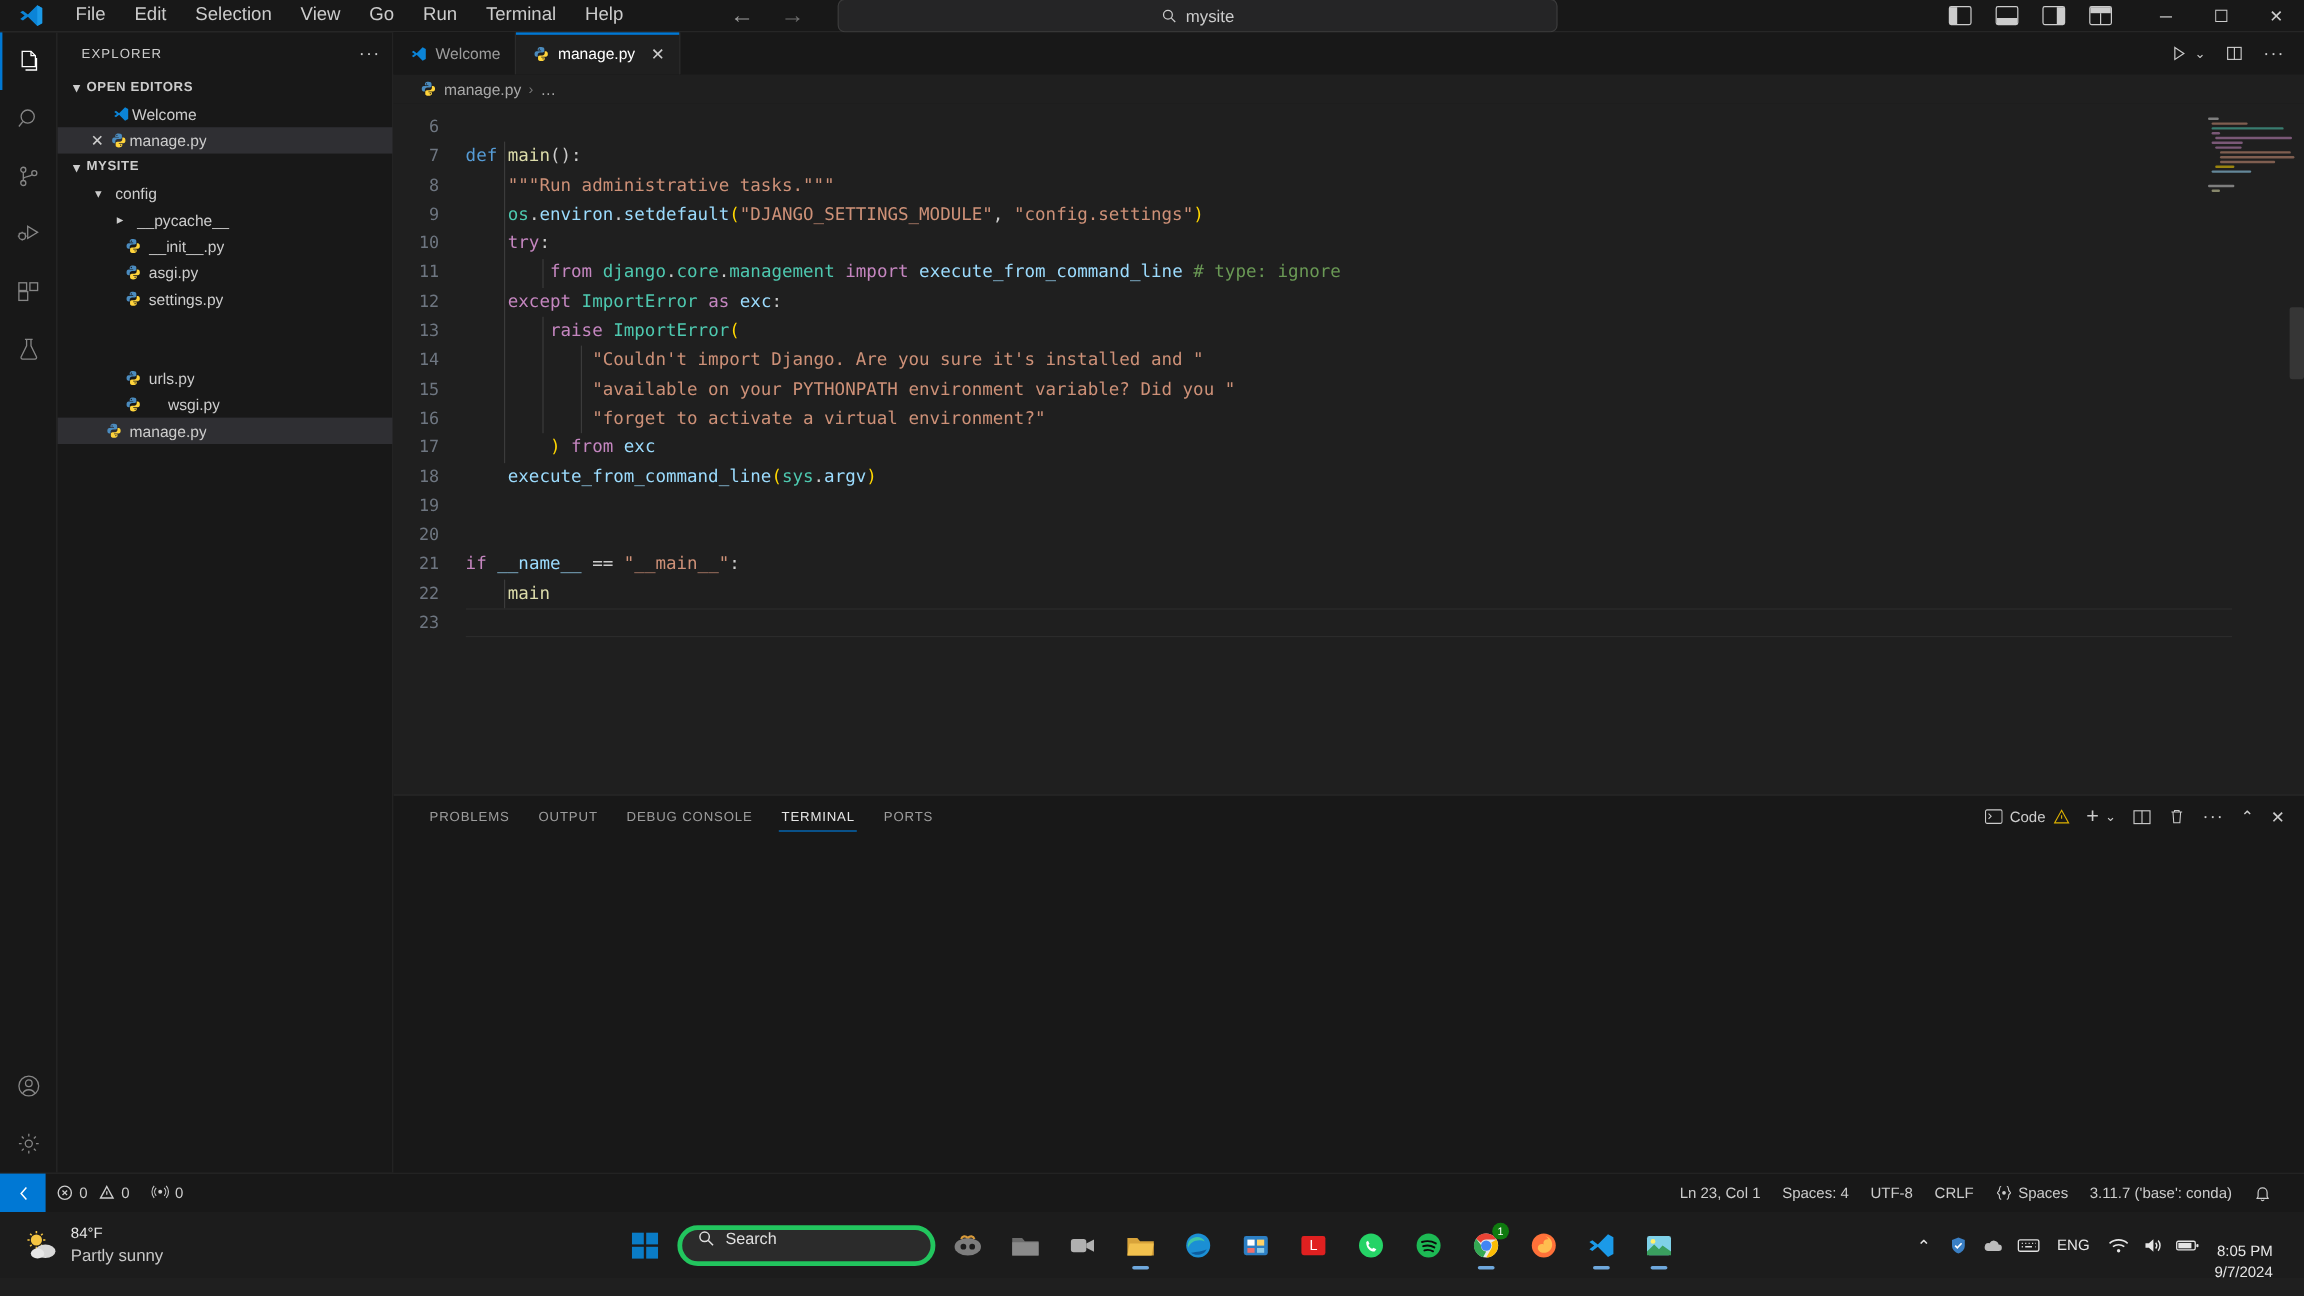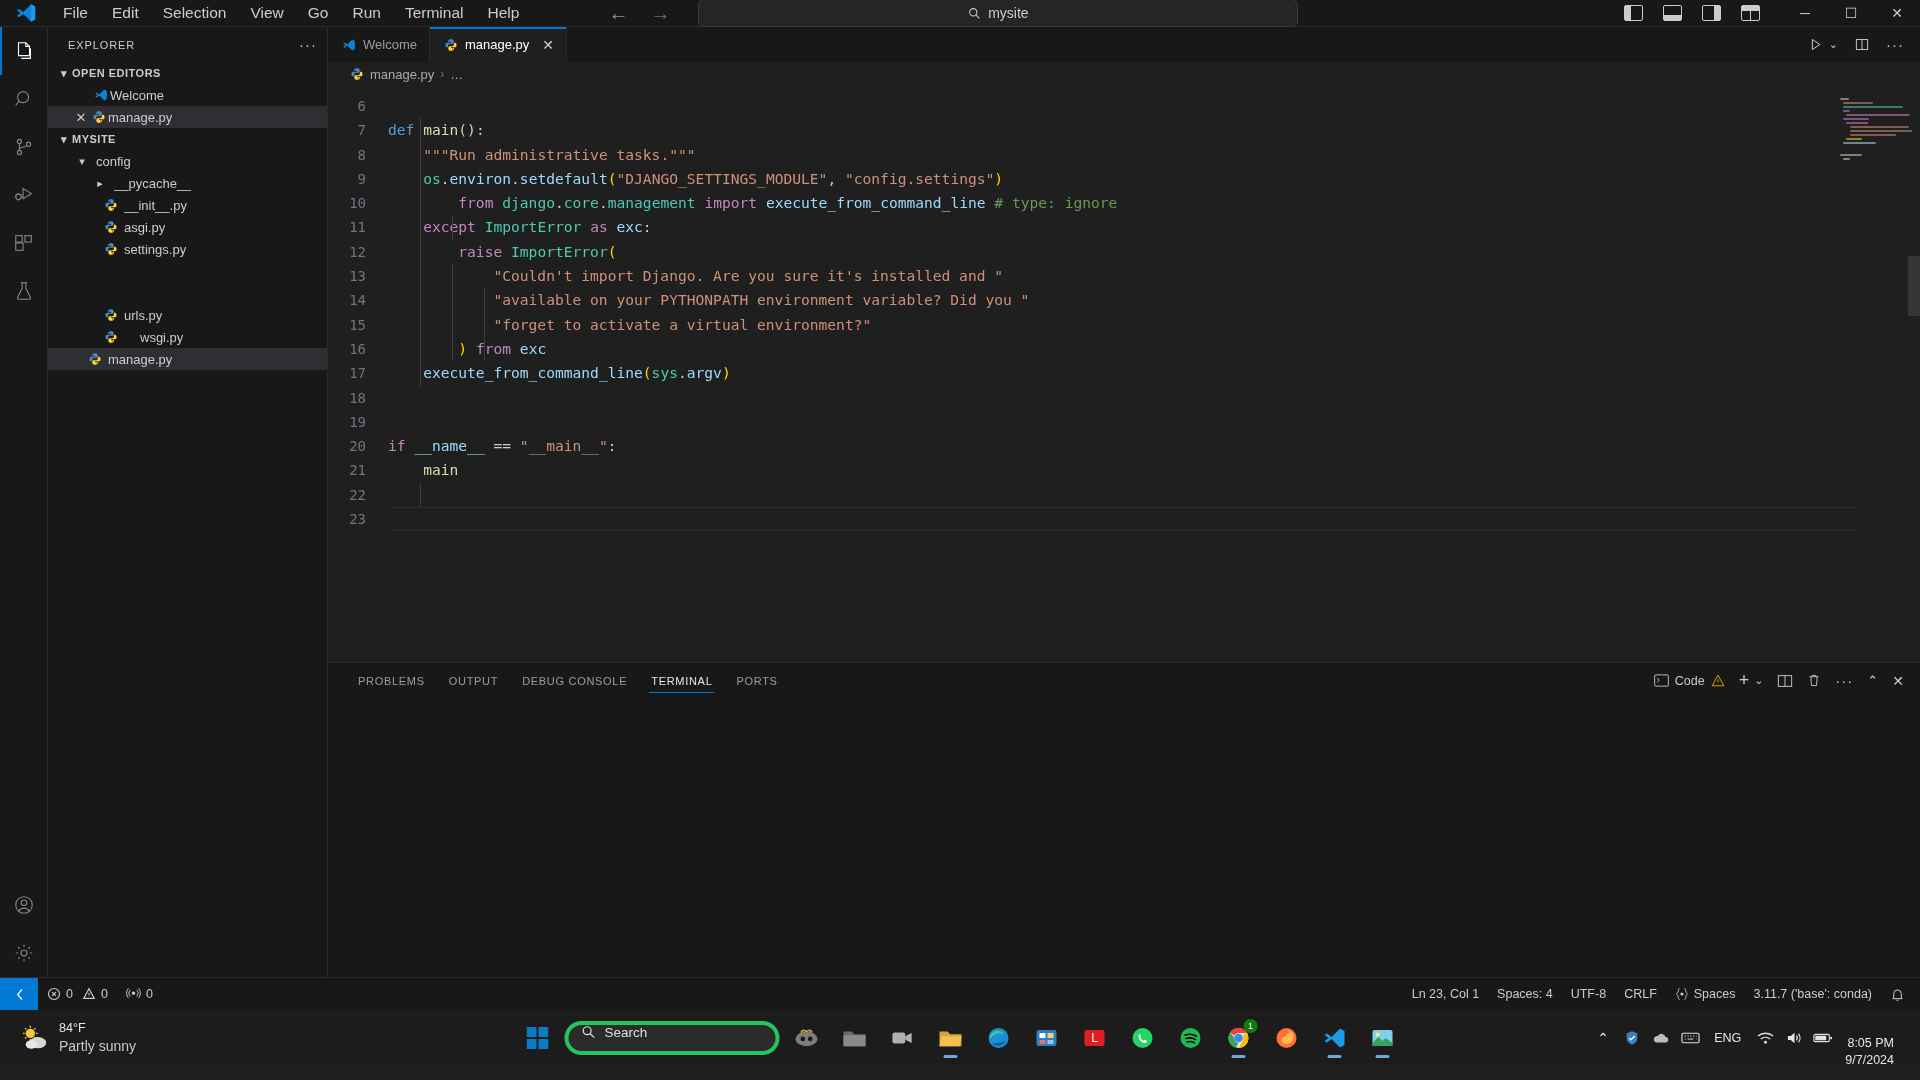--- a/index.html
+++ b/index.html
@@ -101,21 +101,21 @@
   .terminal { flex:1; padding:12px 0 0 18px; font-family:"DejaVu Sans Mono", monospace; font-size:14.6px; }
   .tline { height:22px; line-height:22px; white-space:pre; color:#cccccc; }
   .tcursor { display:inline-block; width:8px; height:17px; border:1px solid #cccccc; vertical-align:-3px; }
 
   
   .statusbar { height:33px; background:#181818; display:flex; align-items:center;
                font-size:12.5px; color:#cccccc; border-top:1px solid #2b2b2b; }
   .remote { width:38px; height:33px; background:#0078d4; display:flex; align-items:center;
             justify-content:center; color:#fff; cursor:default; }
   .sb-item { display:flex; align-items:center; gap:5px; padding:0 9px; height:33px; cursor:default; white-space:nowrap; }
-  .sb-right { margin-left:auto; display:flex; align-items:center; padding-right:6px; }
+  .sb-right { margin-left:auto; display:flex; align-items:center; padding-right:18px; }
 
   
   .taskbar { height:55px; background:#1c1c1c; display:flex; align-items:center; position:relative; }
   .weather { display:flex; align-items:center; gap:9px; padding-left:20px; width:290px; }
   .weather-txt { font-size:12.5px; line-height:1.3; color:#e6e6e6; }
   .weather-txt .t2 { font-size:14px; color:#c9c9c9; }
   .tb-center { position:absolute; left:50%; transform:translateX(-50%); display:flex; align-items:center; gap:6px; }
   .win-btn { width:42px; height:42px; display:flex; align-items:center; justify-content:center; cursor:default; border-radius:4px; }
   .searchpill { width:215px; height:34px; background:#2b2b2b; border:4px solid #22c55e;
                 border-radius:18px; display:flex; align-items:flex-start; gap:9px; padding:0 13px;
@@ -415,20 +415,21 @@
             <div class="mm-l" style="width: 0px; margin-left: 0px; background: transparent; opacity: 0.55;"></div>
             <div class="mm-l" style="width: 0px; margin-left: 0px; background: transparent; opacity: 0.55;"></div>
             <div class="mm-l" style="width: 22.1px; margin-left: 0px; background: rgb(204, 204, 204); opacity: 0.55;"></div>
             <div class="mm-l" style="width: 6.8px; margin-left: 3.2px; background: rgb(220, 220, 170); opacity: 0.55;"></div>
             <div class="mm-l" style="width: 0px; margin-left: 0px; background: transparent; opacity: 0.55;"></div>
           </div>
       <div class="cline">&nbsp;</div>
           <div class="cline"><span style="color: rgb(86, 156, 214);">def</span><span style="color: rgb(204, 204, 204);"> </span><span style="color: rgb(220, 220, 170);">main</span><span style="color: rgb(204, 204, 204);">():</span></div>
           <div class="cline"><span style="color: rgb(204, 204, 204);">    </span><span style="color: rgb(206, 145, 120);">"""Run administrative tasks."""</span></div>
           <div class="cline"><span style="color: rgb(204, 204, 204);">    </span><span style="color: rgb(78, 201, 176);">os</span><span style="color: rgb(204, 204, 204);">.</span><span style="color: rgb(156, 220, 254);">environ</span><span style="color: rgb(204, 204, 204);">.</span><span style="color: rgb(156, 220, 254);">setdefault</span><span style="color: rgb(255, 215, 0);">(</span><span style="color: rgb(206, 145, 120);">"DJANGO_SETTINGS_MODULE"</span><span style="color: rgb(204, 204, 204);">, </span><span style="color: rgb(206, 145, 120);">"config.settings"</span><span style="color: rgb(255, 215, 0);">)</span></div>
+          <div class="cline"><span style="color: rgb(204, 204, 204);">    </span><span style="color: rgb(197, 134, 192);">try</span><span style="color: rgb(204, 204, 204);">:</span></div>
           <div class="cline"><span style="color: rgb(204, 204, 204);">        </span><span style="color: rgb(197, 134, 192);">from</span><span style="color: rgb(204, 204, 204);"> </span><span style="color: rgb(78, 201, 176);">django</span><span style="color: rgb(204, 204, 204);">.</span><span style="color: rgb(78, 201, 176);">core</span><span style="color: rgb(204, 204, 204);">.</span><span style="color: rgb(78, 201, 176);">management</span><span style="color: rgb(204, 204, 204);"> </span><span style="color: rgb(197, 134, 192);">import</span><span style="color: rgb(204, 204, 204);"> </span><span style="color: rgb(156, 220, 254);">execute_from_command_line</span><span style="color: rgb(204, 204, 204);"> </span><span style="color: rgb(106, 153, 85);"># type: ignore</span></div>
           <div class="cline"><span style="color: rgb(204, 204, 204);">    </span><span style="color: rgb(197, 134, 192);">except</span><span style="color: rgb(204, 204, 204);"> </span><span style="color: rgb(78, 201, 176);">ImportError</span><span style="color: rgb(204, 204, 204);"> </span><span style="color: rgb(197, 134, 192);">as</span><span style="color: rgb(204, 204, 204);"> </span><span style="color: rgb(156, 220, 254);">exc</span><span style="color: rgb(204, 204, 204);">:</span></div>
           <div class="cline"><span style="color: rgb(204, 204, 204);">        </span><span style="color: rgb(197, 134, 192);">raise</span><span style="color: rgb(204, 204, 204);"> </span><span style="color: rgb(78, 201, 176);">ImportError</span><span style="color: rgb(255, 215, 0);">(</span></div>
           <div class="cline"><span style="color: rgb(204, 204, 204);">            </span><span style="color: rgb(206, 145, 120);">"Couldn't import Django. Are you sure it's installed and "</span></div>
           <div class="cline"><span style="color: rgb(204, 204, 204);">            </span><span style="color: rgb(206, 145, 120);">"available on your PYTHONPATH environment variable? Did you "</span></div>
           <div class="cline"><span style="color: rgb(204, 204, 204);">            </span><span style="color: rgb(206, 145, 120);">"forget to activate a virtual environment?"</span></div>
           <div class="cline"><span style="color: rgb(204, 204, 204);">        </span><span style="color: rgb(255, 215, 0);">)</span><span style="color: rgb(204, 204, 204);"> </span><span style="color: rgb(197, 134, 192);">from</span><span style="color: rgb(204, 204, 204);"> </span><span style="color: rgb(156, 220, 254);">exc</span></div>
           <div class="cline"><span style="color: rgb(204, 204, 204);">    </span><span style="color: rgb(156, 220, 254);">execute_from_command_line</span><span style="color: rgb(255, 215, 0);">(</span><span style="color: rgb(78, 201, 176);">sys</span><span style="color: rgb(204, 204, 204);">.</span><span style="color: rgb(156, 220, 254);">argv</span><span style="color: rgb(255, 215, 0);">)</span></div>
           <div class="cline">&nbsp;</div>
           <div class="cline">&nbsp;</div>

